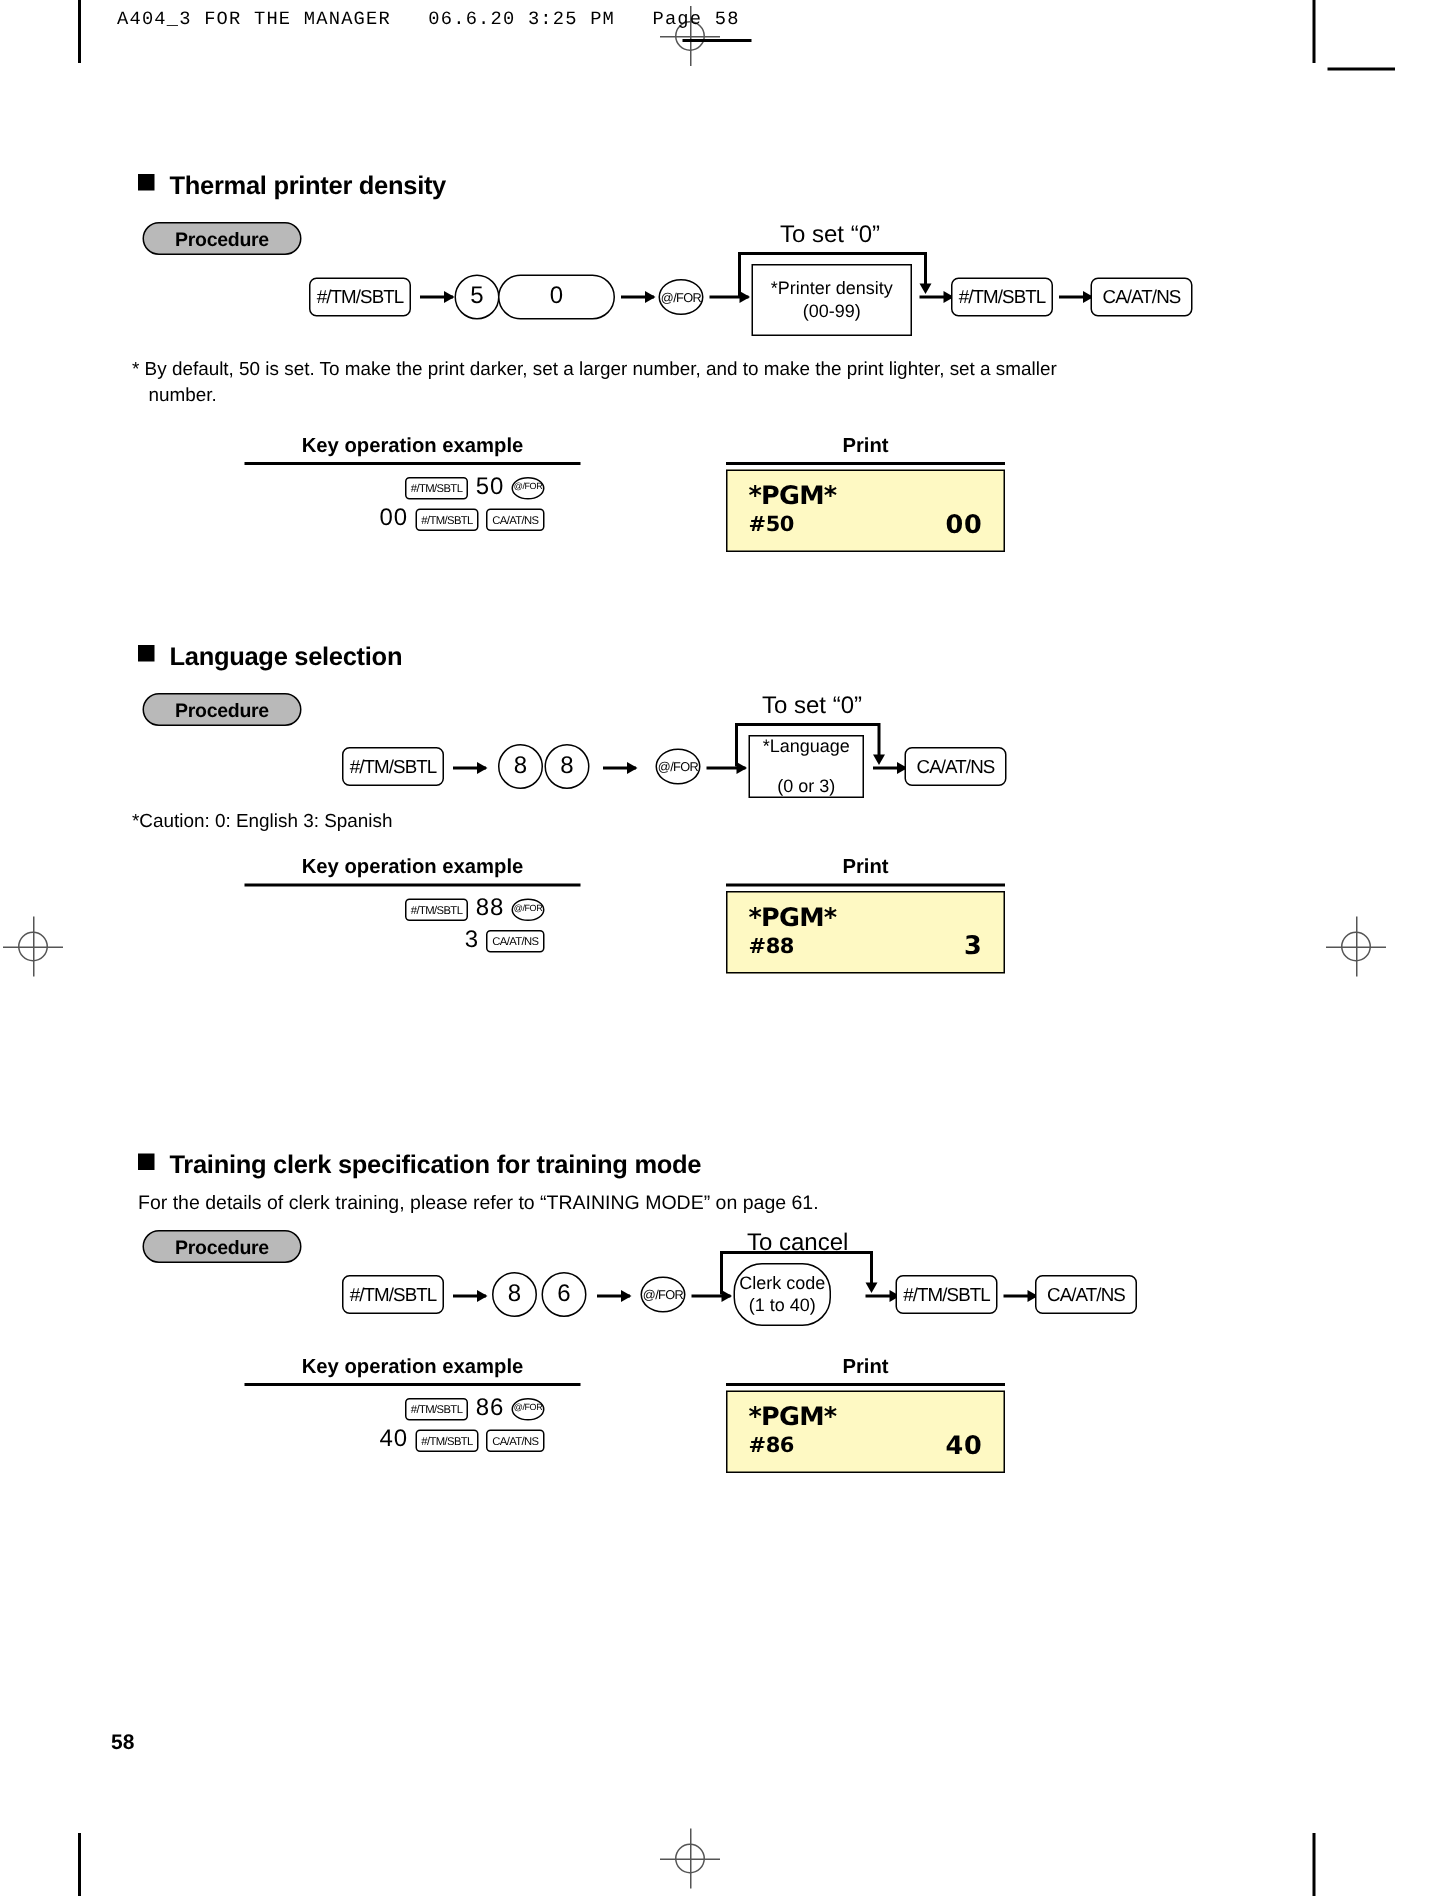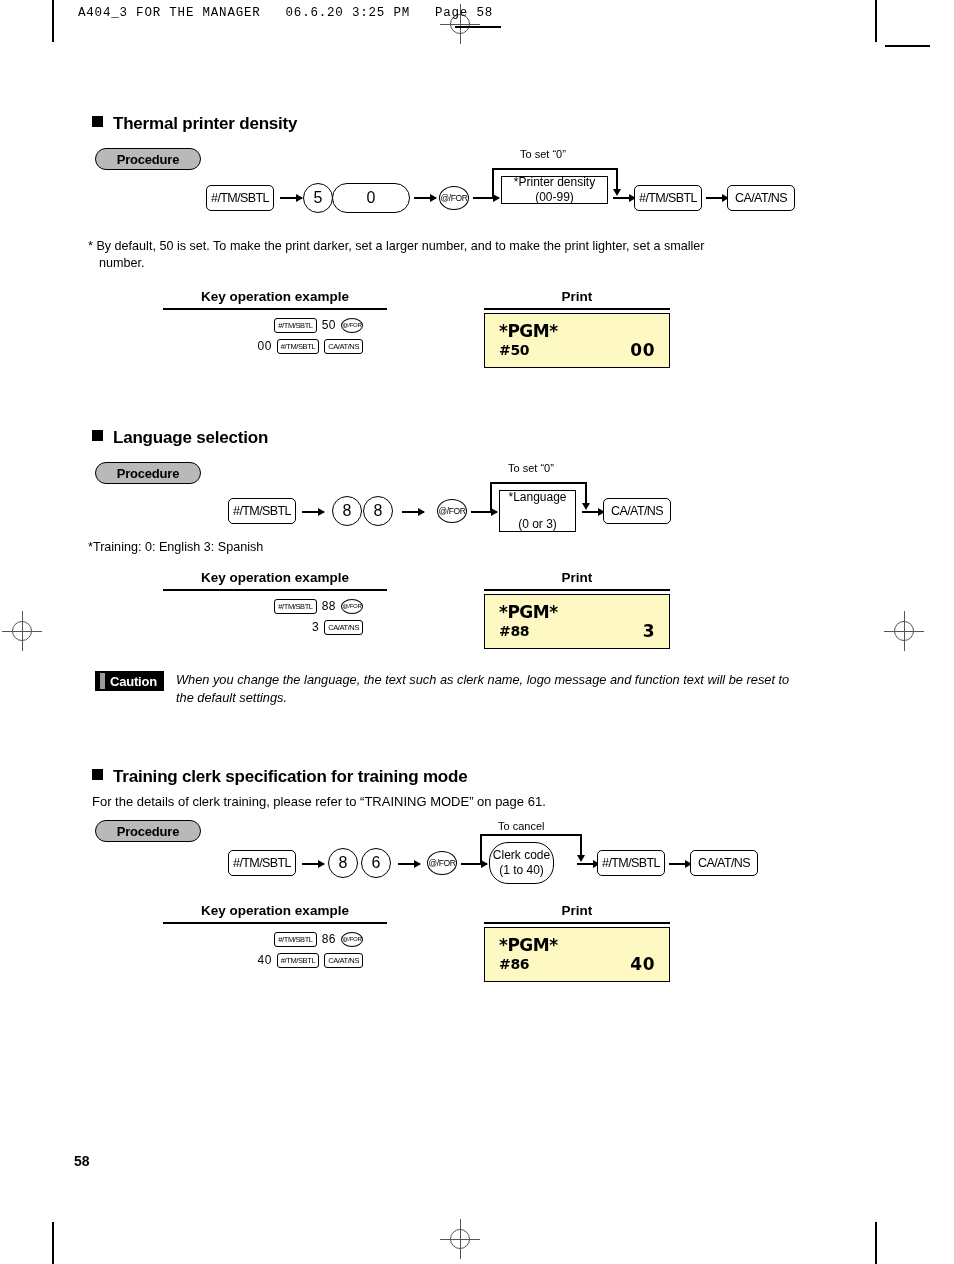--- a/index.html
+++ b/index.html
@@ -98,21 +98,21 @@
   }
   .ln { position:absolute; background:#000; }
   .ln.h { height:1.6px; }
   .ln.v { width:1.6px; }
   .arrdown { position:absolute; width:1.6px; background:#000; }
   .arrdown::after {
     content:""; position:absolute; left:-3.2px; bottom:-6px;
     border-top:7px solid #000;
     border-left:4px solid transparent; border-right:4px solid transparent;
   }
-  .bypass-label { position:absolute; font-size:11px; white-space:nowrap; }
+  .bypass-label { position:absolute; font-size:16px; white-space:nowrap; }
 
   
   .col-title {
     position:absolute; font-size:13.5px; font-weight:bold; text-align:center;
   }
   .col-rule { position:absolute; height:1.5px; background:#000; }
 
   .keyex { position:absolute; text-align:right; }
   .keyex .row {
     display:flex; align-items:center; justify-content:flex-end; gap:5px;
@@ -121,21 +121,21 @@
   .skey {
     border:1px solid #000; border-radius:3px; background:#fff;
     font-size:7.5px; letter-spacing:-0.4px; padding:1px 3px; height:15px;
     display:flex; align-items:center; justify-content:center; white-space:nowrap;
   }
   .soval {
     border:1px solid #000; border-radius:50%; background:#fff;
     font-size:6px; letter-spacing:-0.3px; width:22px; height:15px;
     display:flex; align-items:center; justify-content:center; white-space:nowrap;
   }
-  .snum { font-size:12px; letter-spacing:0.5px; }
+  .snum { font-size:16px; letter-spacing:0.5px; }
 
   .printbox {
     position:absolute; border:1.6px solid #000; background:#fef9c3;
     padding:8px 14px 0 14px;
   }
   .printbox .pgm {
     font-family:"DejaVu Sans", sans-serif;
     font-size:17px; font-weight:bold; letter-spacing:-0.5px; line-height:19px;
   }
   .printbox .prow {
@@ -206,21 +206,21 @@
   </div>
 
   <div class="flow" style="left:0; top:0;">
     <div class="key" style="left:206px; top:185px; width:68px;">#/TM/SBTL</div>
     <div class="arr" style="left:280px; top:197px; width:22px;"></div>
     <div class="circ" style="left:303px; top:183px;">5</div>
     <div class="pill" style="left:332px; top:183px; width:78px;">0</div>
     <div class="arr" style="left:414px; top:197px; width:22px;"></div>
     <div class="oval" style="left:439px; top:186px;">@/FOR</div>
     <div class="arr" style="left:473px; top:197px; width:26px;"></div>
-    <div class="box" style="left:501px; top:176px; width:107px; height:28px;">
+    <div class="box" style="left:501px; top:176px; width:107px; height:48px;">
       <span>*Printer density</span>
       <span class="l2">(00-99)</span>
     </div>
     <div class="ln v" style="left:492px; top:168px; height:30px;"></div>
     <div class="ln h" style="left:492px; top:168px; width:125px;"></div>
     <div class="arrdown" style="left:616px; top:168px; height:22px;"></div>
     <div class="bypass-label" style="left:520px; top:148px;">To set “0”</div>
     <div class="arr" style="left:613px; top:197px; width:22px;"></div>
     <div class="key" style="left:634px; top:185px; width:68px;">#/TM/SBTL</div>
     <div class="arr" style="left:706px; top:197px; width:22px;"></div>
@@ -280,21 +280,21 @@
     </div>
     <div class="ln v" style="left:490px; top:482px; height:29px;"></div>
     <div class="ln h" style="left:490px; top:482px; width:96px;"></div>
     <div class="arrdown" style="left:585px; top:482px; height:22px;"></div>
     <div class="bypass-label" style="left:508px; top:462px;">To set “0”</div>
     <div class="arr" style="left:582px; top:511px; width:22px;"></div>
     <div class="key" style="left:603px; top:498px; width:68px;">CA/AT/NS</div>
   </div>
 
   <div class="footnote" style="left:88px; top:539px; width:500px;">
-    <span>*Training: 0: English      3: Spanish</span>
+    <span>*Caution: 0: English      3: Spanish</span>
   </div>
 
   <div class="col-title" style="left:163px; top:570px; width:224px;">Key operation example</div>
   <div class="col-rule" style="left:163px; top:589px; width:224px;"></div>
   <div class="col-title" style="left:484px; top:570px; width:186px;">Print</div>
   <div class="col-rule" style="left:484px; top:589px; width:186px;"></div>
 
   <div class="keyex" style="left:163px; top:597px; width:200px;">
     <div class="row">
       <span class="skey">#/TM/SBTL</span>
@@ -308,27 +308,20 @@
   </div>
 
   <div class="printbox" style="left:484px; top:594px; width:186px; height:55px;">
     <div class="pgm">*PGM*</div>
     <div class="prow">
       <span>#88</span>
       <span class="pval">3</span>
     </div>
   </div>
 
-  <div class="caution-wrap" style="left:95px; top:671px;">
-    <div class="caution-badge">
-      <div class="bar"></div>
-      <div class="txt">Caution</div>
-    </div>
-    <div class="caution-text">When you change the language, the text such as clerk name, logo message and function text will be reset to the default settings.</div>
-  </div>
 
   <div class="section-heading" style="left:92px; top:767px;">
     <span class="sq"></span><span>Training clerk specification for training mode</span>
   </div>
 
   <div class="intro-line" style="left:92px; top:794px;">For the details of clerk training, please refer to “TRAINING MODE” on page 61.</div>
 
   <div class="procedure" style="left:95px; top:820px;">
     <span>Procedure</span>
   </div>

